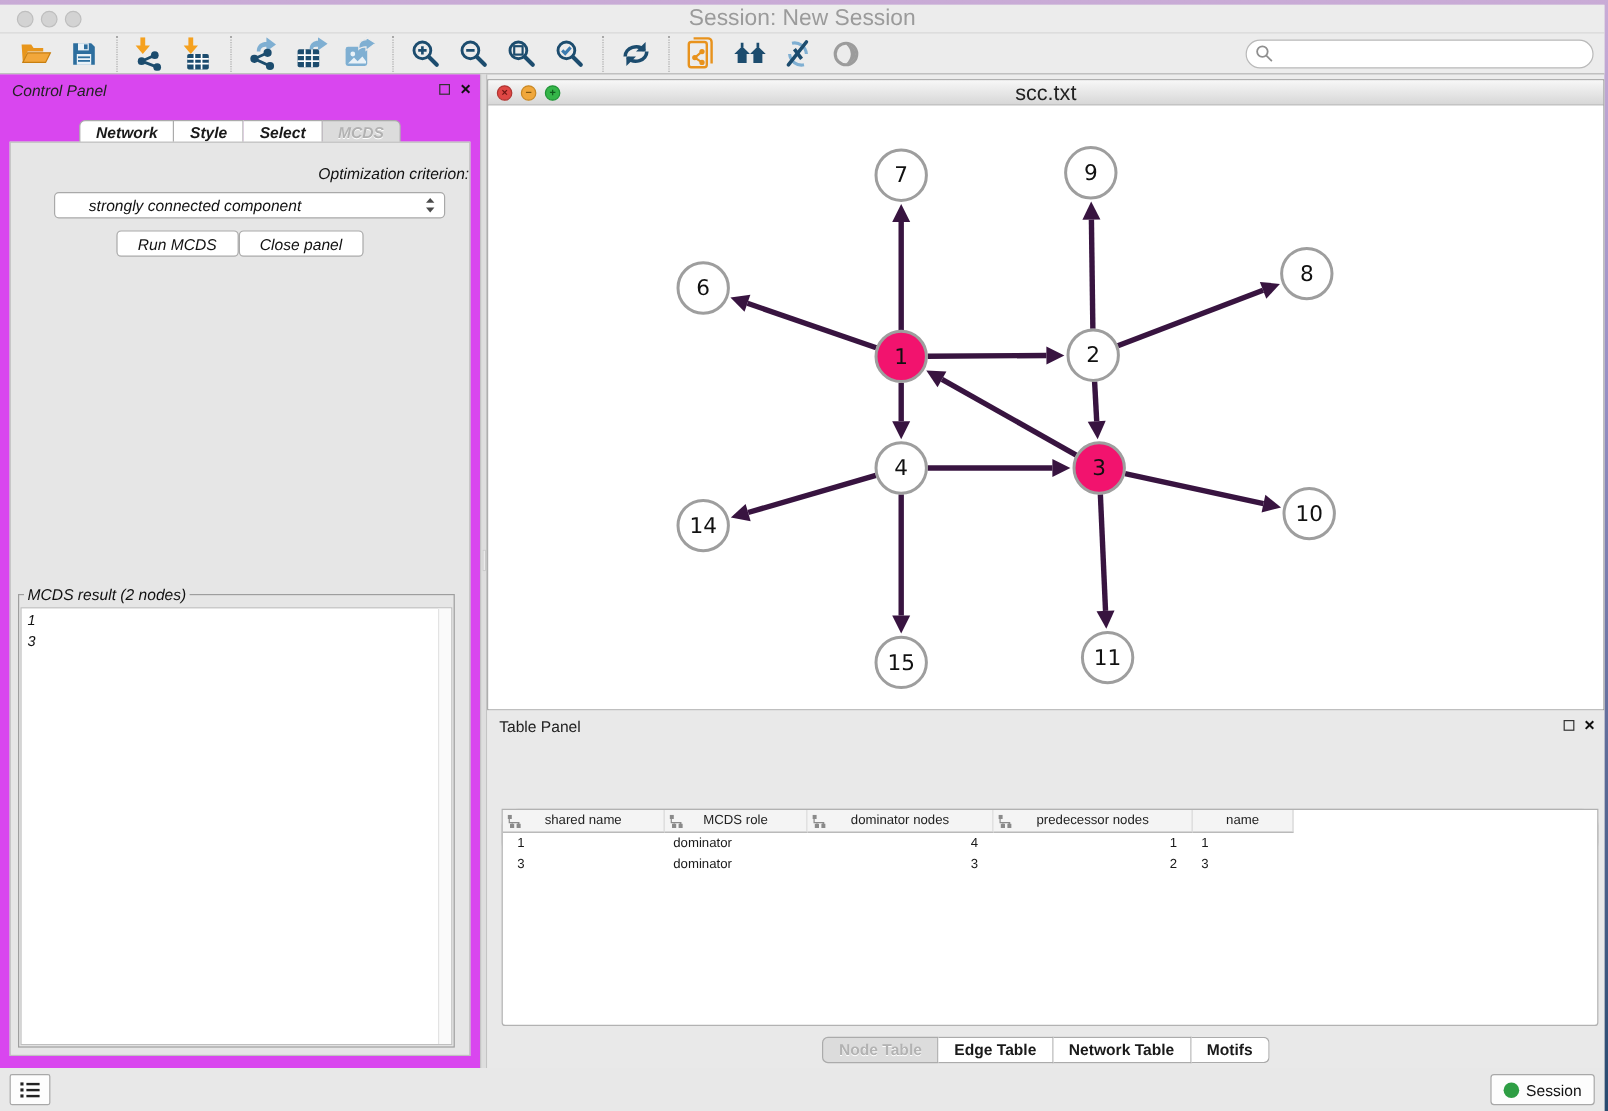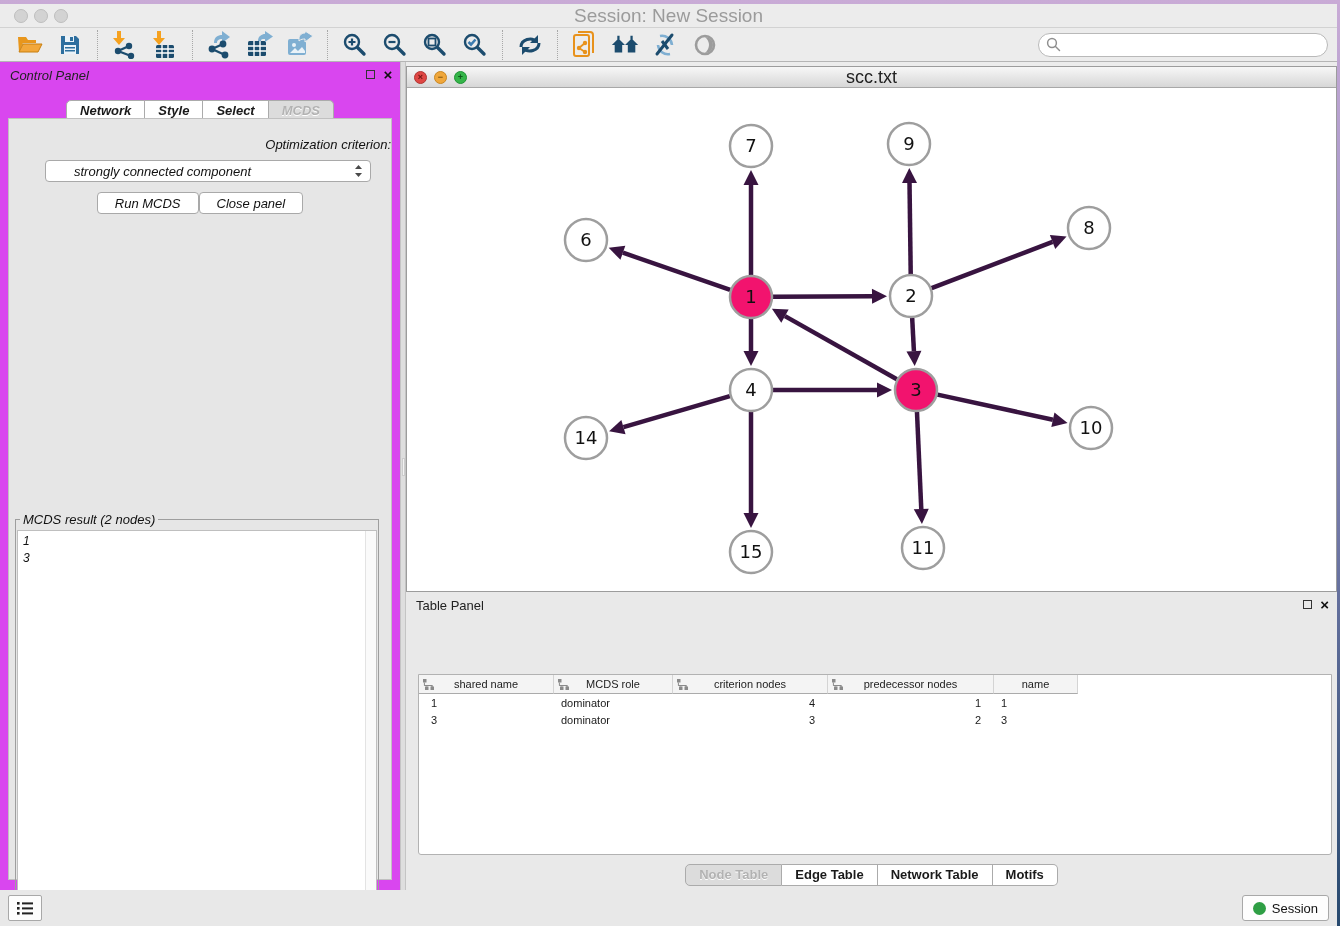--- a/index.html
+++ b/index.html
@@ -37,21 +37,21 @@
   .seg-btn:last-child{border-radius:0 5px 5px 0;}
   .seg-btn.selected{background:#DCDCDC;color:#B2B2B2;text-shadow:0 1px 0 #fff;}
   .cp-inner{position:absolute;left:8px;right:8px;top:56px;bottom:10px;background:#E6E6E6;border:1px solid #C0C0C0;}
   .opt-label{position:absolute;top:18px;left:0;right:0;text-align:right;font-size:13px;color:#111;}
   .mcds-select{position:absolute;top:41px;left:36px;width:326px;height:22px;background:#fff;border:1px solid #A9A9A9;
     border-radius:4px;font-size:13px;color:#111;display:flex;align-items:center;padding-left:28px;}
   .mcds-select .stepper{margin-left:auto;margin-right:7px;display:flex;flex-direction:column;line-height:0;}
   .btn-row{position:absolute;top:73px;left:0;right:0;display:flex;justify-content:center;}
   .pushbtn{background:#fff;border:1px solid #A9A9A9;border-radius:4px;height:22px;padding:0 17px;font-size:13px;color:#111;
     display:flex;align-items:center;}
-  .groupbox{position:absolute;left:6px;right:12px;top:376px;height:378px;border:1px solid #9E9E9E;margin-top:24px;}
+  .groupbox{position:absolute;left:6px;right:12px;top:376px;height:378px;border:1px solid #9E9E9E;}
   .groupbox .glabel{position:absolute;top:-8px;left:4px;background:#E6E6E6;padding:0 3px;font-size:13px;color:#111;}
   .result-area{position:absolute;left:1px;right:1px;top:10px;bottom:1px;background:#fff;border:1px solid #BFBFBF;overflow:hidden;}
   .result-text{margin:0;padding:2px 5px;font-family:"Liberation Sans",sans-serif;font-size:12px;line-height:17px;color:#111;}
   .result-scroll{position:absolute;top:0;bottom:0;right:0;width:11px;background:#FAFAFA;border-left:1px solid #E3E3E3;}
 
   
   .vsplit{position:absolute;top:58px;left:400px;width:6px;height:828px;background:#DEDEDE;border-left:1px solid #C4C4C4;border-right:1px solid #C4C4C4;}
   .vsplit .thumb{position:absolute;top:396px;left:1px;width:3px;height:18px;background:#F2F2F2;border:1px solid #CCC;}
 
   
@@ -481,21 +481,21 @@
           </div>
           <div class="th" style="width: 155px;">
             <svg class="hier" width="11" height="11" viewBox="0 0 11 11">
               <g fill="#8A8A8A">
                 <rect x="0" y="0" width="3.5" height="3.5"></rect>
                 <rect x="2" y="7.5" width="3.5" height="3.5"></rect>
                 <rect x="7.5" y="7.5" width="3.5" height="3.5"></rect>
                 <path d="M1.4 3.5v3h8v1h-1M1.4 6.5h2.4v1" stroke="#8A8A8A" stroke-width="1" fill="none"></path>
               </g>
             </svg>
-            <span>criterion nodes</span>
+            <span>dominator nodes</span>
           </div>
           <div class="th" style="width: 166px;">
             <svg class="hier" width="11" height="11" viewBox="0 0 11 11">
               <g fill="#8A8A8A">
                 <rect x="0" y="0" width="3.5" height="3.5"></rect>
                 <rect x="2" y="7.5" width="3.5" height="3.5"></rect>
                 <rect x="7.5" y="7.5" width="3.5" height="3.5"></rect>
                 <path d="M1.4 3.5v3h8v1h-1M1.4 6.5h2.4v1" stroke="#8A8A8A" stroke-width="1" fill="none"></path>
               </g>
             </svg>

